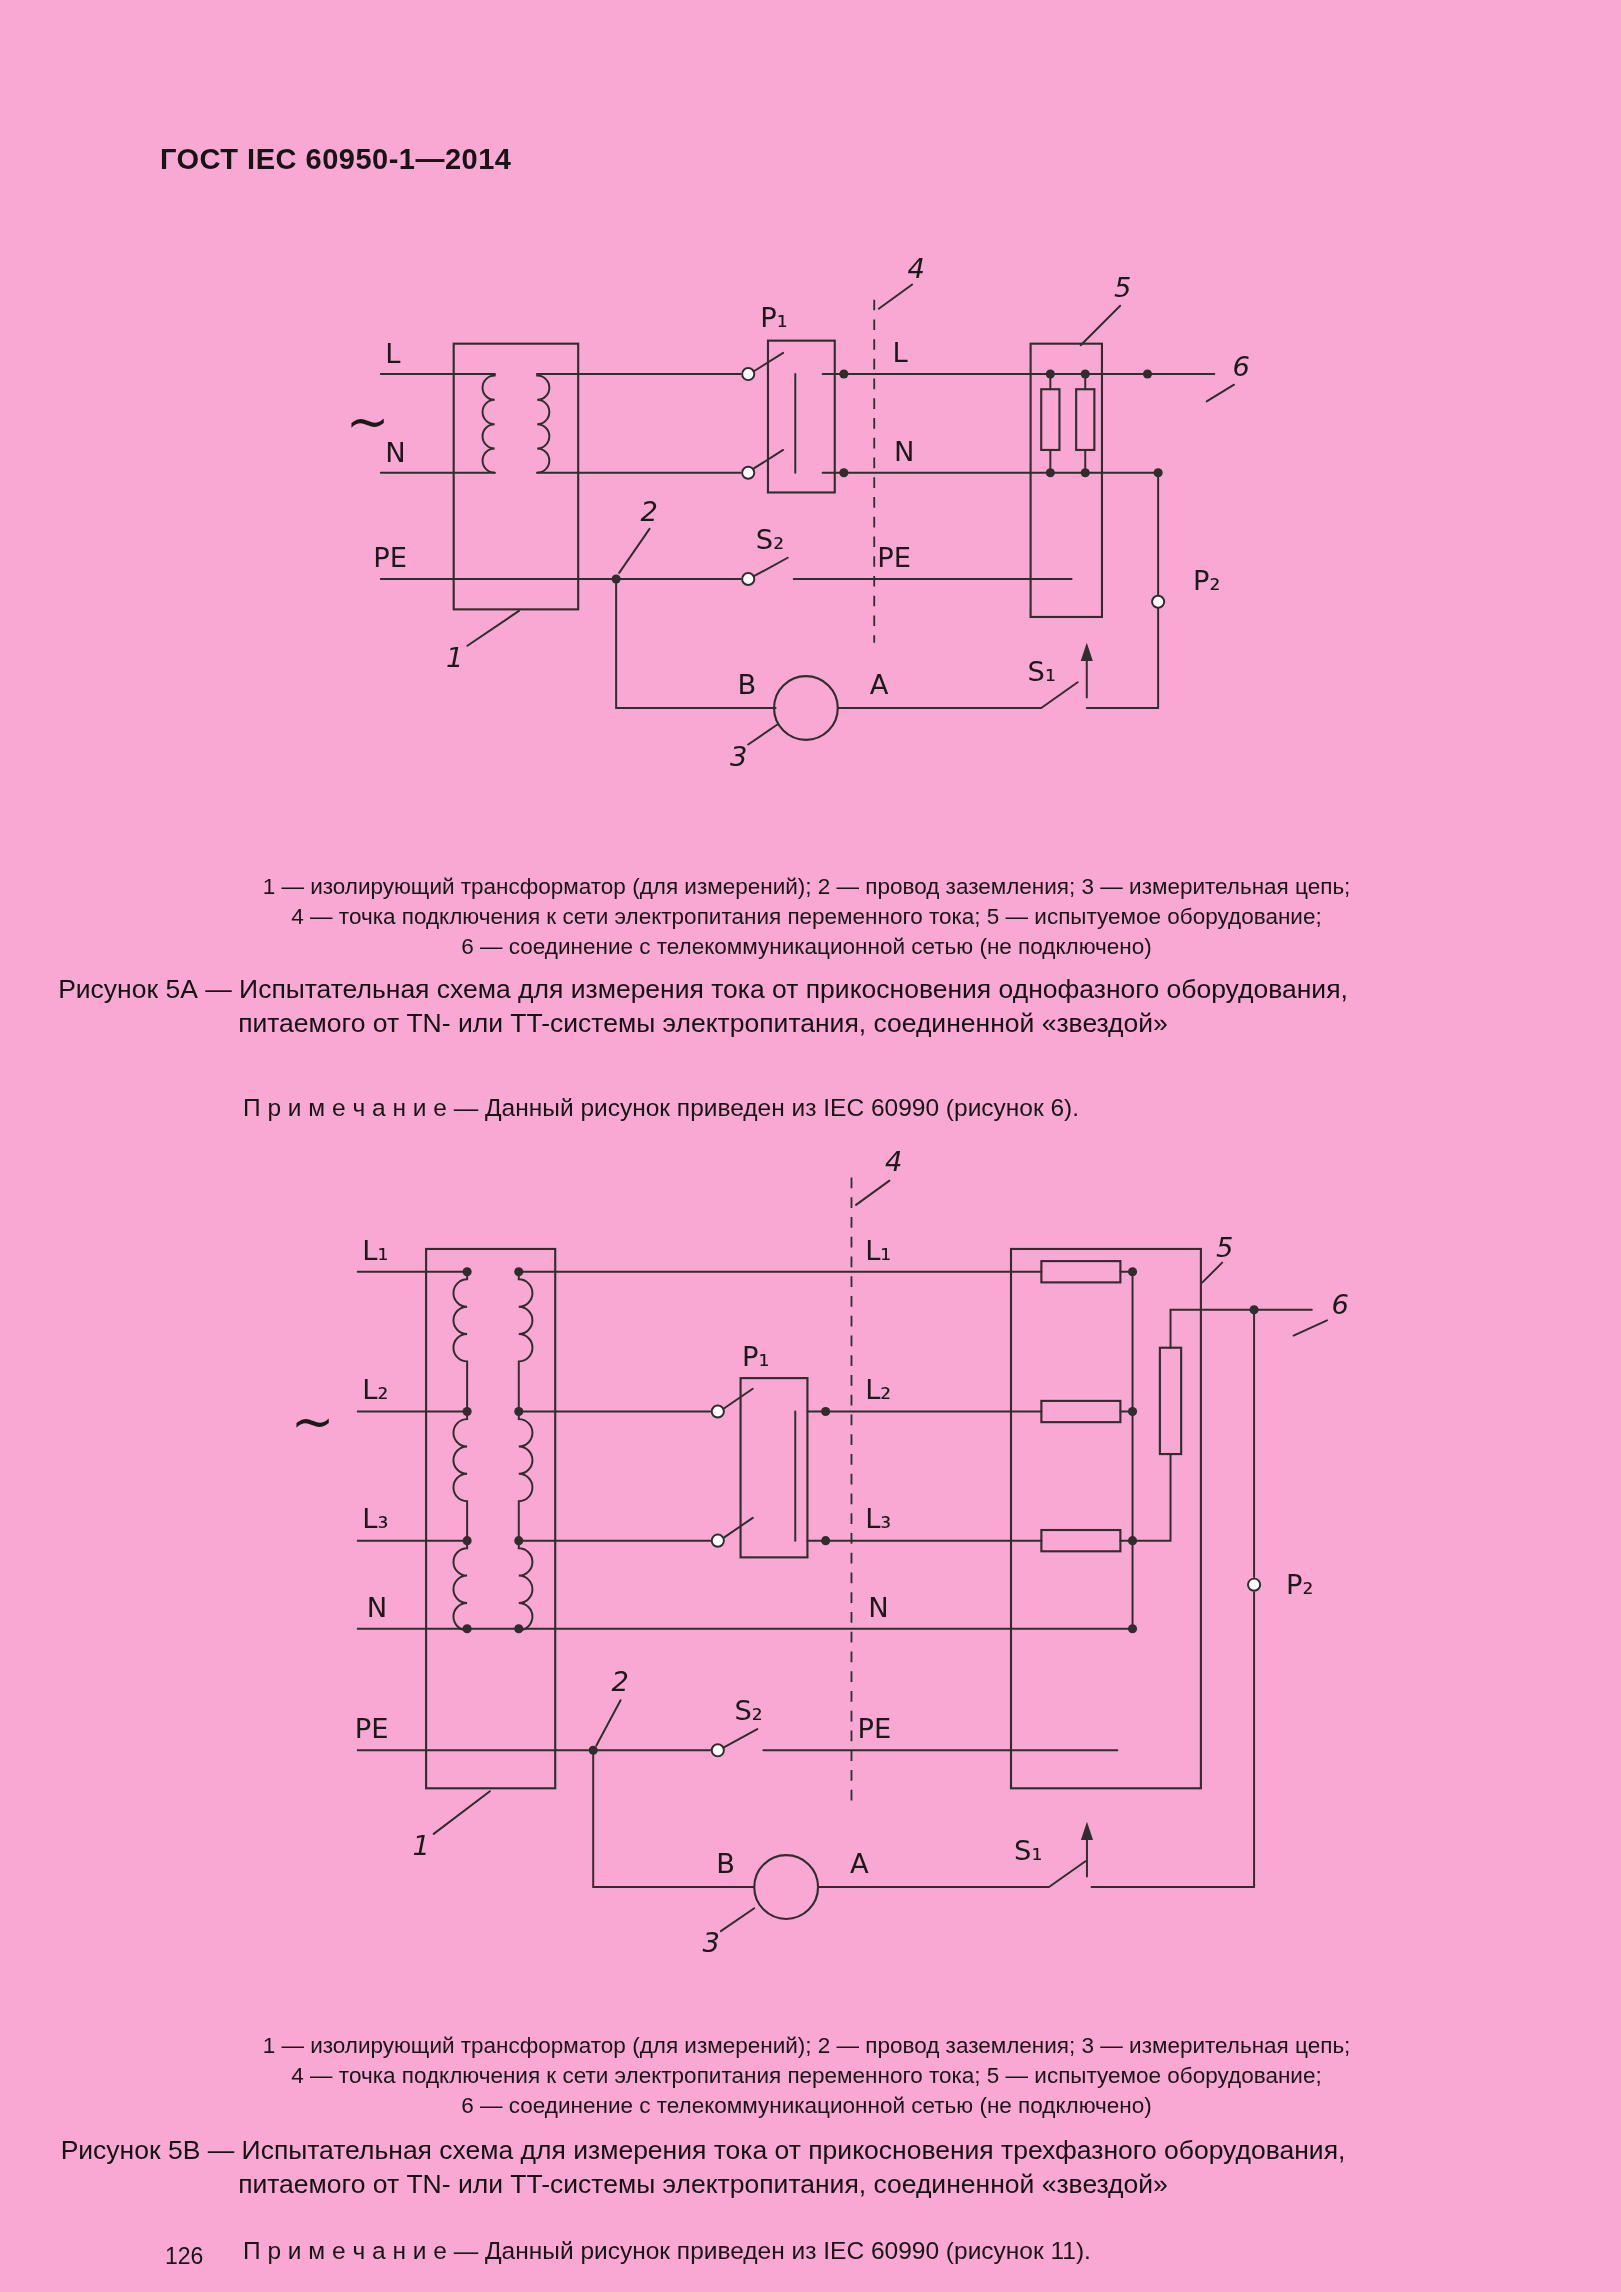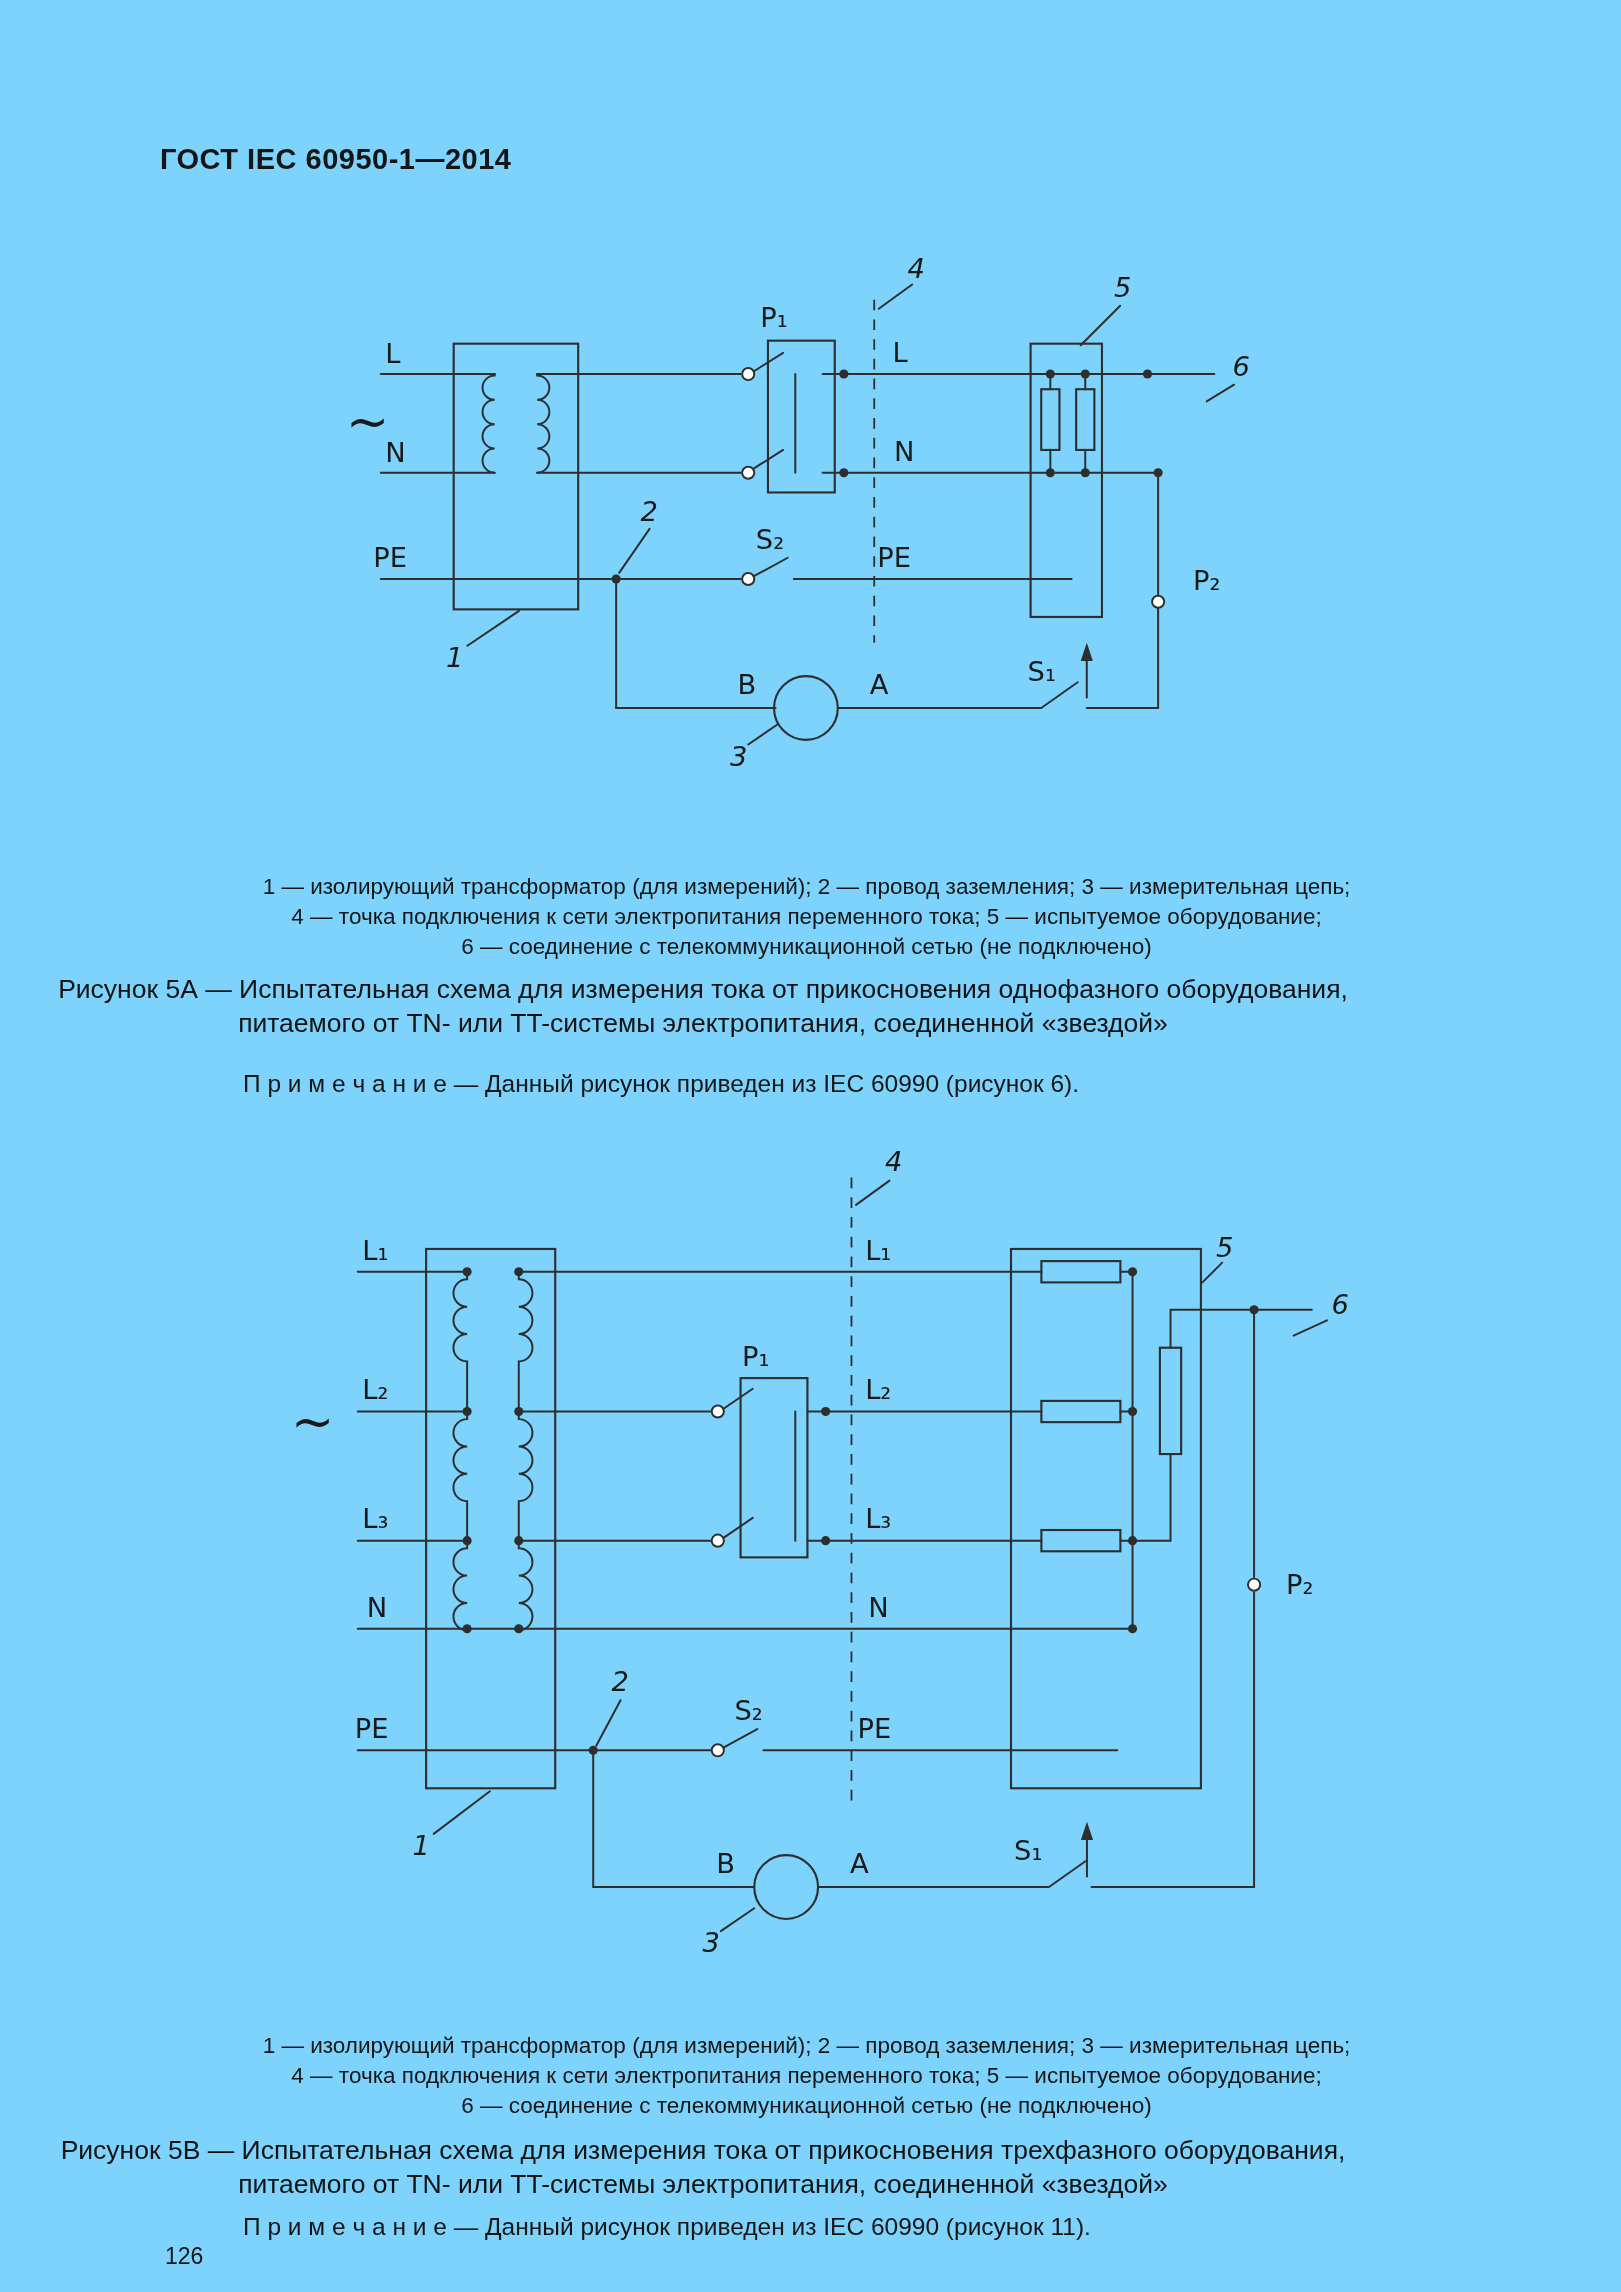--- a/index.html
+++ b/index.html
@@ -1,34 +1,34 @@
 <!DOCTYPE html>
 <html><head>
 <meta charset="utf-8">
 <style>
   html,body{margin:0;padding:0;background:#9a9a9a;}
   .page{
-    position:relative;width:1621px;height:2293px;background:#7dd3fc;
+    position:relative;width:1621px;height:2293px;background:#f9a8d4;
     font-family:"Liberation Sans",sans-serif;color:#111;overflow:hidden;
     margin:0 auto;
   }
   .header{
     position:absolute;left:160px;top:143px;font-size:29px;font-weight:bold;
     letter-spacing:0.5px;color:#151515;
   }
   .legend{
     position:absolute;left:0;width:1613px;text-align:center;
     font-size:22.5px;line-height:30px;color:#161616;
   }
   .caption{
     position:absolute;left:0;width:1406px;text-align:center;
     font-size:26.5px;line-height:34px;white-space:pre-line;color:#131313;
   }
   .note{
-    position:absolute;left:243px;font-size:24.5px;color:#161616;
+    position:absolute;left:243px;font-size:24.5px;color:#161616;margin-top:24px;
   }
   .pagenum{
     position:absolute;left:165px;top:2243px;font-size:23px;color:#151515;
   }
   svg{position:absolute;overflow:visible;}
   svg .wire{stroke:#2e2e2e;stroke-width:1.3;fill:none;stroke-linecap:round;}
   svg .dash{stroke:#2e2e2e;stroke-width:1.2;fill:none;stroke-dasharray:7 6;}
   svg .box{stroke:#2e2e2e;stroke-width:1.4;fill:none;}
   svg .dot{fill:#2e2e2e;stroke:none;}
   svg .term{fill:#ffffff;stroke:#2e2e2e;stroke-width:1.3;}

